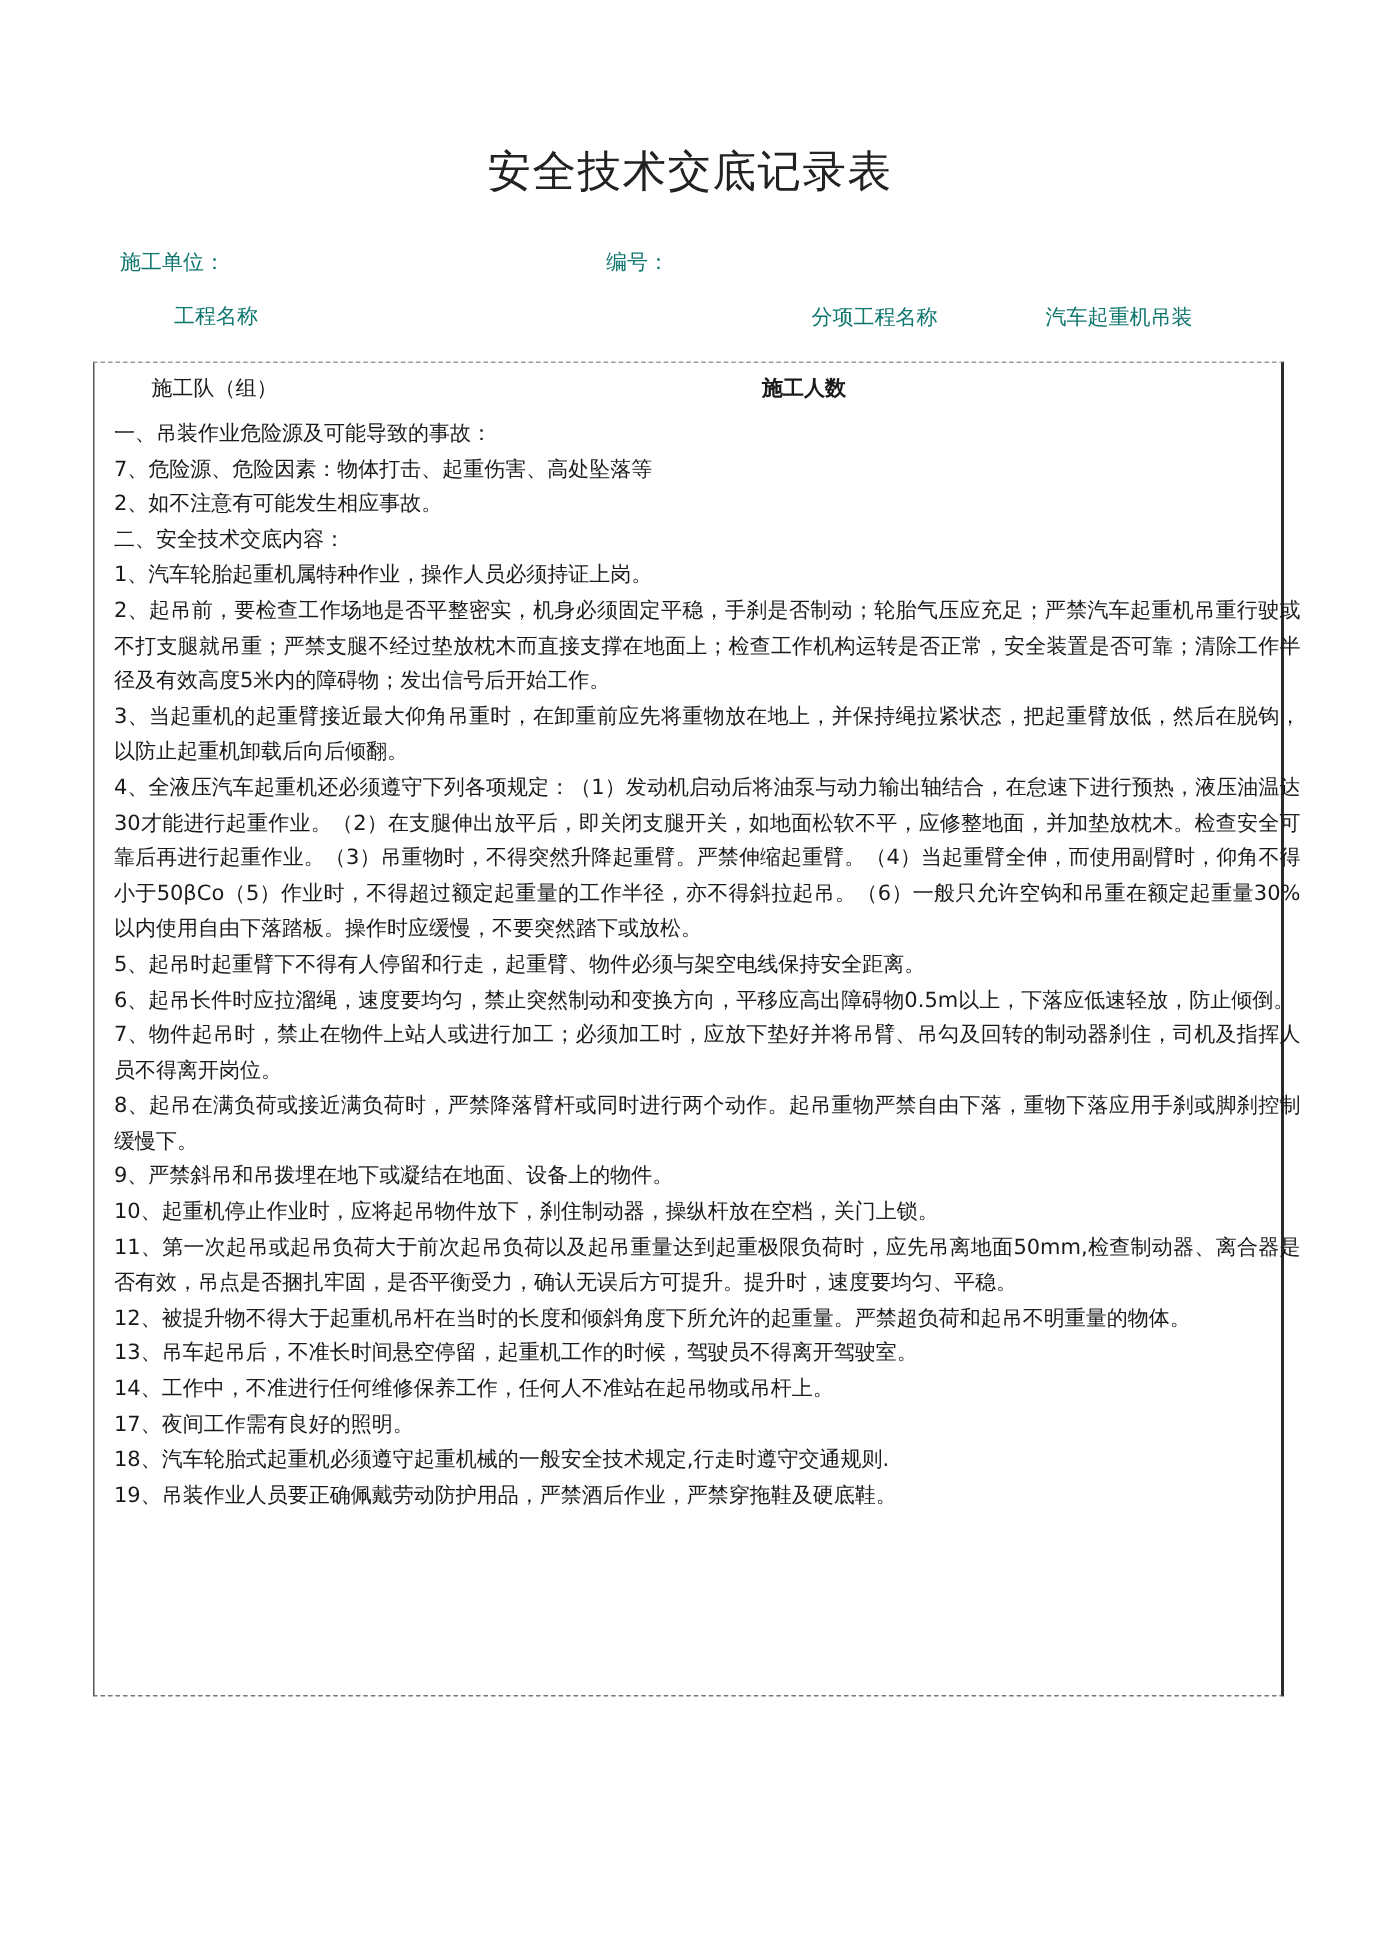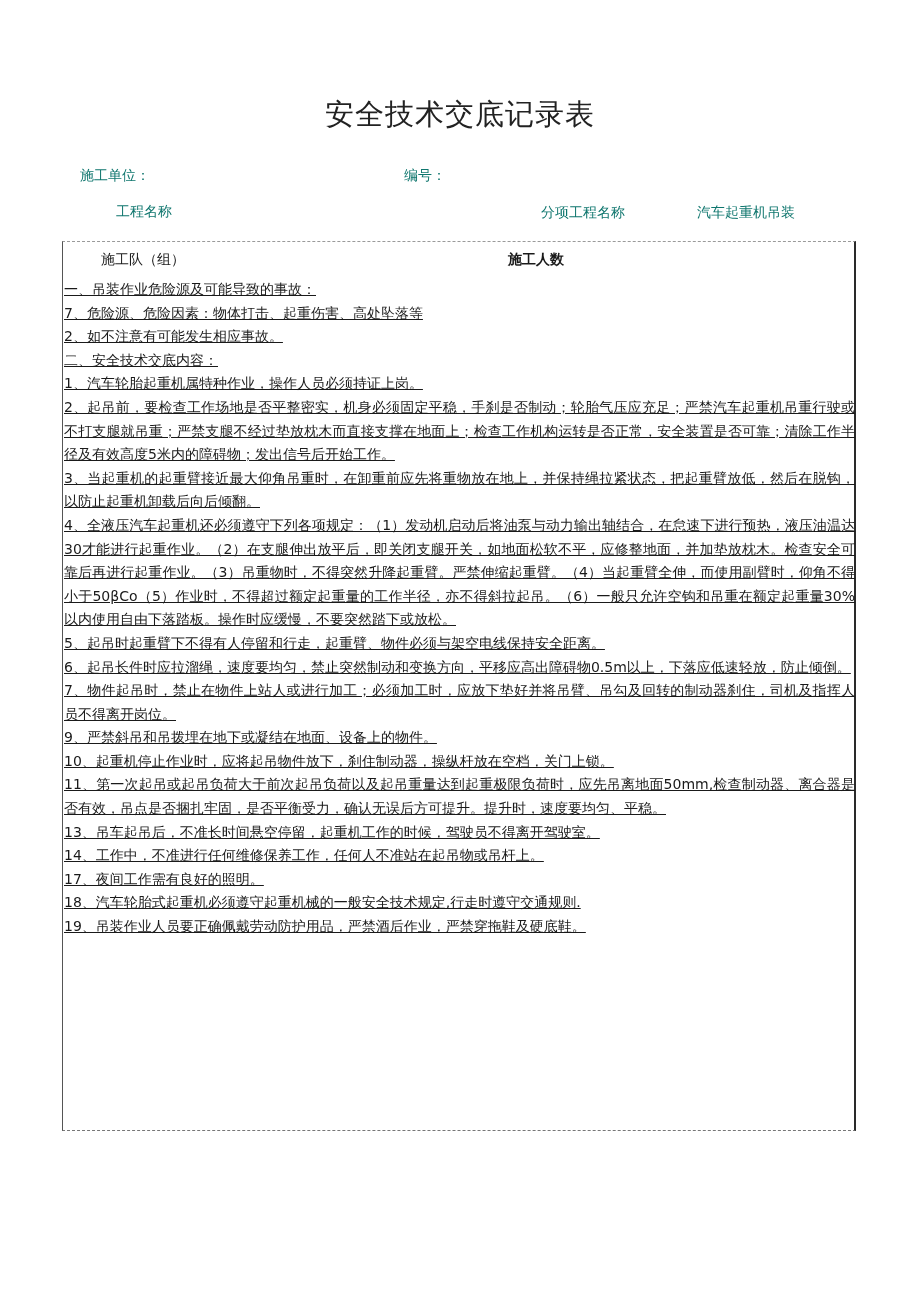--- a/index.html
+++ b/index.html
@@ -54,27 +54,26 @@
       font-size: 14px;
       line-height: 26px;
     }
     .team-row .cell {
       position: absolute;
       white-space: nowrap;
     }
     .content {
       position: absolute;
       top: 36px;
-      left: 0;
+      left: 12px;
       width: 792px;
       font-size: 14px;
       line-height: 23.6px;
       padding-left: 1px;
       box-sizing: border-box;
-      text-decoration: underline;
     }
     .content p {
       margin: 0;
       text-align: justify;
       text-align-last: left;
       word-break: break-all;
     }
   </style>
 </head>
 <body>
@@ -99,22 +98,24 @@
     <p>7、危险源、危险因素：物体打击、起重伤害、高处坠落等</p>
     <p>2、如不注意有可能发生相应事故。</p>
     <p>二、安全技术交底内容：</p>
     <p>1、汽车轮胎起重机属特种作业，操作人员必须持证上岗。</p>
     <p>2、起吊前，要检查工作场地是否平整密实，机身必须固定平稳，手刹是否制动；轮胎气压应充足；严禁汽车起重机吊重行驶或不打支腿就吊重；严禁支腿不经过垫放枕木而直接支撑在地面上；检查工作机构运转是否正常，安全装置是否可靠；清除工作半径及有效高度5米内的障碍物；发出信号后开始工作。</p>
     <p>3、当起重机的起重臂接近最大仰角吊重时，在卸重前应先将重物放在地上，并保持绳拉紧状态，把起重臂放低，然后在脱钩，以防止起重机卸载后向后倾翻。</p>
     <p>4、全液压汽车起重机还必须遵守下列各项规定：（1）发动机启动后将油泵与动力输出轴结合，在怠速下进行预热，液压油温达30才能进行起重作业。（2）在支腿伸出放平后，即关闭支腿开关，如地面松软不平，应修整地面，并加垫放枕木。检查安全可靠后再进行起重作业。（3）吊重物时，不得突然升降起重臂。严禁伸缩起重臂。（4）当起重臂全伸，而使用副臂时，仰角不得小于50βCo（5）作业时，不得超过额定起重量的工作半径，亦不得斜拉起吊。（6）一般只允许空钩和吊重在额定起重量30%以内使用自由下落踏板。操作时应缓慢，不要突然踏下或放松。</p>
     <p>5、起吊时起重臂下不得有人停留和行走，起重臂、物件必须与架空电线保持安全距离。</p>
     <p>6、起吊长件时应拉溜绳，速度要均匀，禁止突然制动和变换方向，平移应高出障碍物0.5m以上，下落应低速轻放，防止倾倒。</p>
     <p>7、物件起吊时，禁止在物件上站人或进行加工；必须加工时，应放下垫好并将吊臂、吊勾及回转的制动器刹住，司机及指挥人员不得离开岗位。</p>
+    <p>8、起吊在满负荷或接近满负荷时，严禁降落臂杆或同时进行两个动作。起吊重物严禁自由下落，重物下落应用手刹或脚刹控制缓慢下。</p>
     <p>9、严禁斜吊和吊拨埋在地下或凝结在地面、设备上的物件。</p>
     <p>10、起重机停止作业时，应将起吊物件放下，刹住制动器，操纵杆放在空档，关门上锁。</p>
     <p>11、第一次起吊或起吊负荷大于前次起吊负荷以及起吊重量达到起重极限负荷时，应先吊离地面50mm,检查制动器、离合器是否有效，吊点是否捆扎牢固，是否平衡受力，确认无误后方可提升。提升时，速度要均匀、平稳。</p>
+    <p>12、被提升物不得大于起重机吊杆在当时的长度和倾斜角度下所允许的起重量。严禁超负荷和起吊不明重量的物体。</p>
     <p>13、吊车起吊后，不准长时间悬空停留，起重机工作的时候，驾驶员不得离开驾驶室。</p>
     <p>14、工作中，不准进行任何维修保养工作，任何人不准站在起吊物或吊杆上。</p>
     <p>17、夜间工作需有良好的照明。</p>
     <p>18、汽车轮胎式起重机必须遵守起重机械的一般安全技术规定,行走时遵守交通规则.</p>
     <p>19、吊装作业人员要正确佩戴劳动防护用品，严禁酒后作业，严禁穿拖鞋及硬底鞋。</p>
   </div>
 </div>
 
 </body></html>

